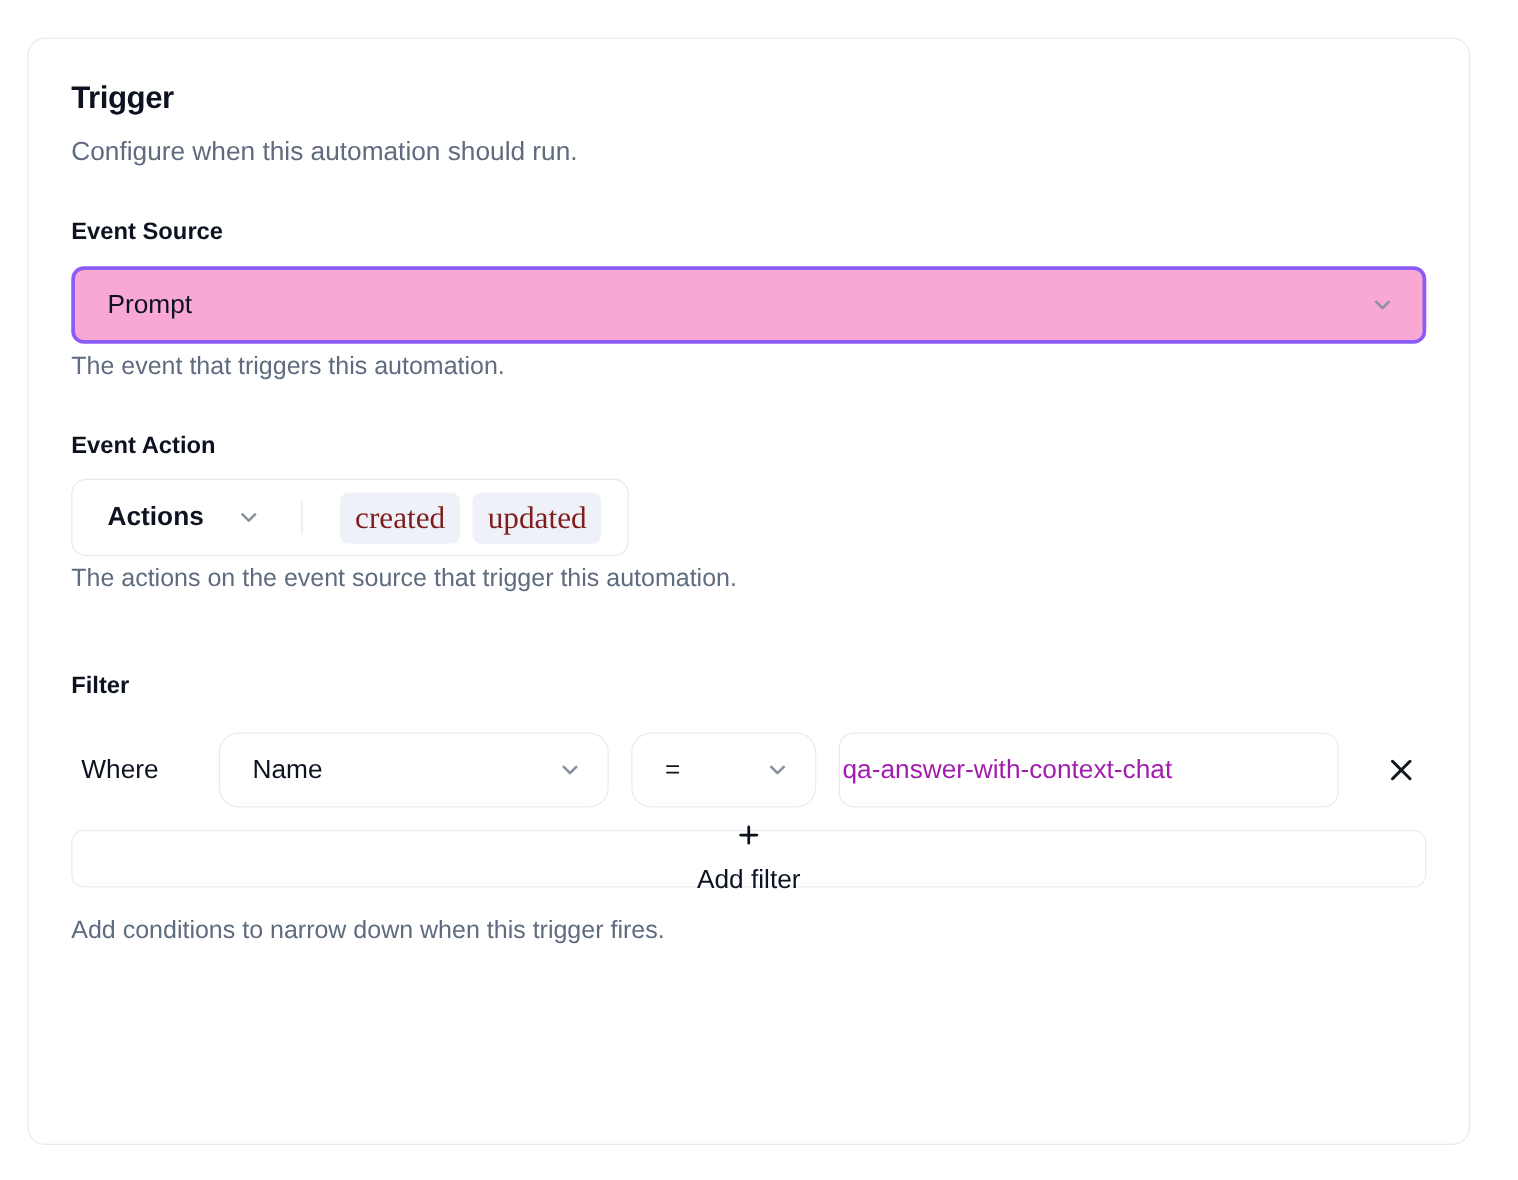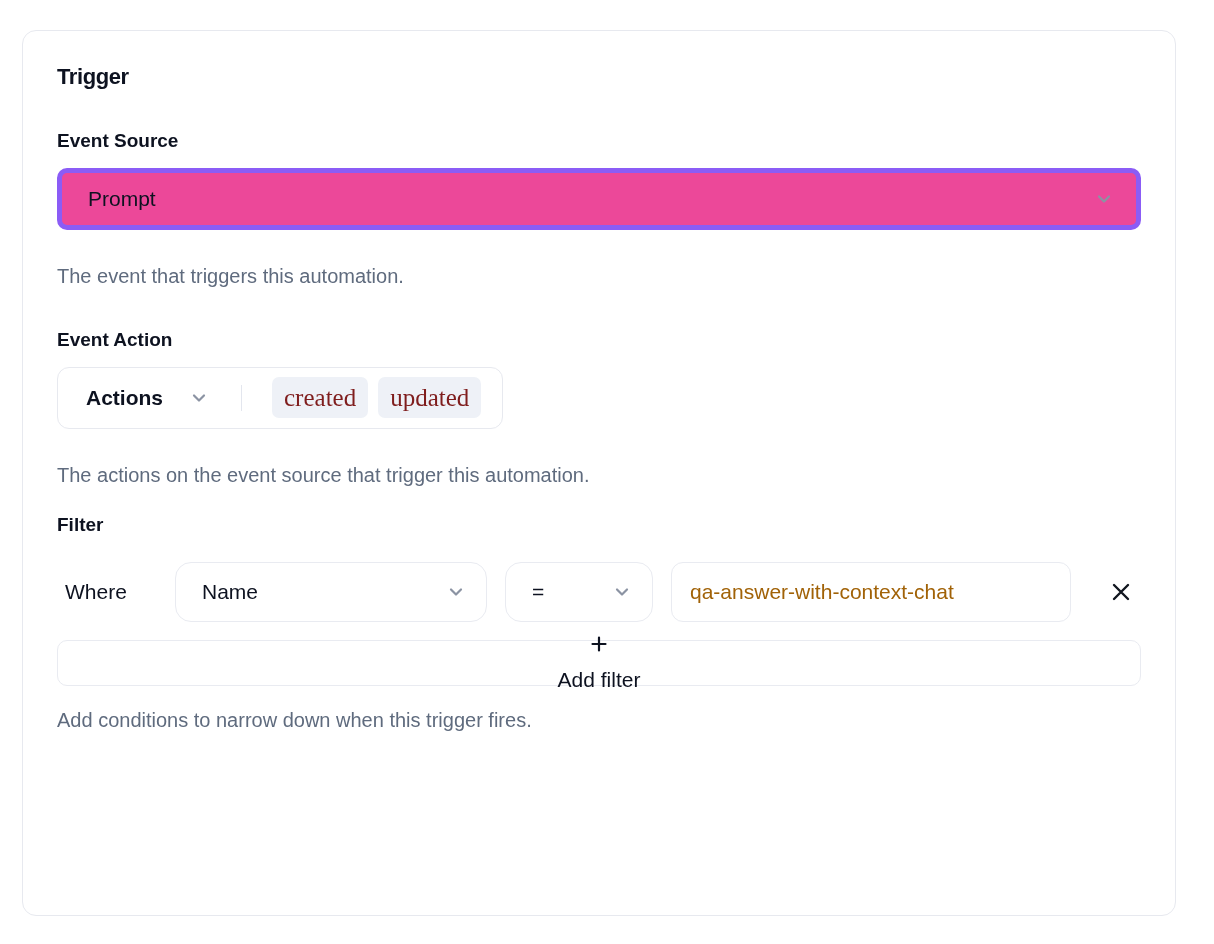--- a/index.html
+++ b/index.html
@@ -28,61 +28,61 @@
     width: 1154px;
     height: 886px;
     background: #ffffff;
     border: 1px solid #e7e9ef;
     border-radius: 14px;
     padding: 34px 34px 0 34px;
   }
 
   
   .card-title {
-    font-size: 22px;
+    font-size: 25px;
     font-weight: 700;
     letter-spacing: -0.4px;
     color: #0d1220;
     line-height: 1.1;
   }
   .card-subtitle {
     margin-top: 16px;
     font-size: 21px;
     font-weight: 400;
     color: #5f6b7e;
     line-height: 1.2;
   }
 
   
   .field-group { margin-top: 42px; }
-  .field-group.filter-group { margin-top: 28px; }
+  .field-group.filter-group { margin-top: 64px; }
 
   .field-label {
     font-size: 19px;
     font-weight: 700;
     color: #0d1220;
     line-height: 1.1;
   }
 
   .field-help {
-    margin-top: 34px;
+    margin-top: 6px;
     font-size: 20px;
     font-weight: 400;
     color: #5f6b7e;
     line-height: 1.2;
   }
 
   
   .select-box {
     margin-top: 16px;
     height: 62px;
     width: 100%;
-    border: 5px solid #8b5cf6;
+    border: 3px solid #8b5cf6;
     border-radius: 10px;
-    background: #ec4899;
+    background: #f9a8d4;
     display: flex;
     align-items: center;
     justify-content: space-between;
     padding: 0 22px 0 26px;
     cursor: pointer;
   }
   .select-value {
     font-size: 21px;
     color: #0d1220;
     font-weight: 400;
@@ -175,22 +175,22 @@
 
   .filter-input {
     height: 60px;
     width: 400px;
     flex: 0 0 auto;
     border: 1px solid #e9ebf1;
     border-radius: 12px;
     background: #ffffff;
     font-family: "Liberation Sans", sans-serif;
     font-size: 21px;
-    color: #a16207;
-    padding: 0 18px;
+    color: #a21caf;
+    padding: 0 2px;
     outline: none;
   }
 
   .remove-btn {
     width: 40px;
     height: 40px;
     flex: 0 0 auto;
     background: transparent;
     border: none;
     display: flex;
@@ -230,20 +230,21 @@
 </style>
 </head>
 <body>
 
 <div class="page">
 
   <section class="card">
 
     <h1 class="card-title">Trigger</h1>
 
+    <p class="card-subtitle">Configure when this automation should run.</p>
 
     <div class="field-group">
 
       <div class="field-label">Event Source</div>
 
       <div class="select-box">
         <span class="select-value">Prompt</span>
         <span>
           <svg class="chev" viewBox="0 0 20 20" aria-hidden="true">
             <path d="M5 7.5 L10 12.5 L15 7.5"></path>

